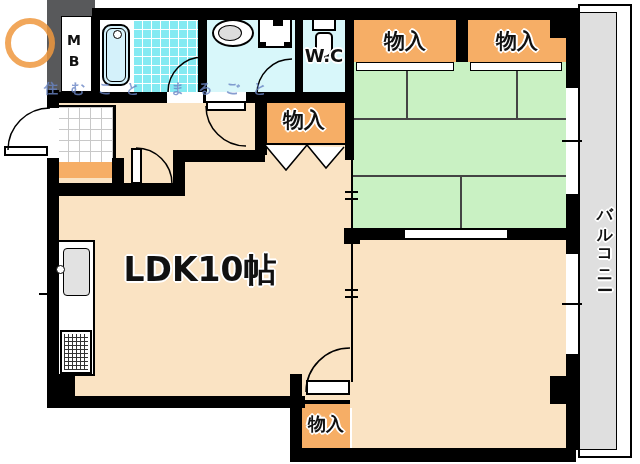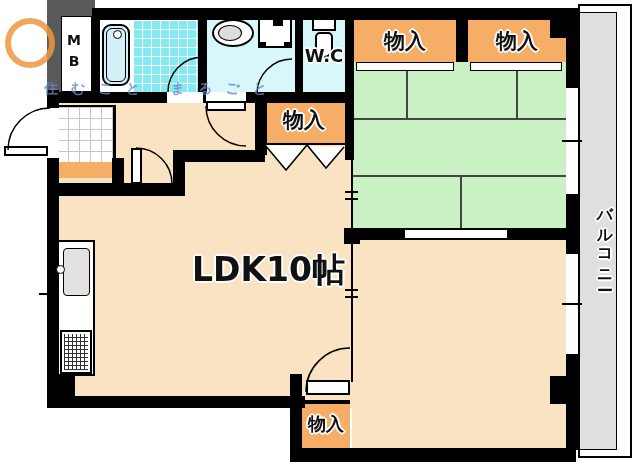--- a/index.html
+++ b/index.html
@@ -152,21 +152,21 @@
     <path d="M306,392 A44,44 0 0 1 350,348" fill="none" stroke="#000" stroke-width="1.5"></path>
     <polyline points="265,145 286,170 307,145 326,168 344,147" fill="#fff" stroke="#000" stroke-width="1.5"></polyline>
   </svg>
 
   <div class="lbl" style="left:66px;top:30px;width:16px;font-size:14px;word-break:break-all;white-space:normal;line-height:1.5;">MB</div>
   <div class="lbl" style="left:301px;top:46px;width:46px;font-size:18px;">W.C</div>
   <div class="lbl" style="left:352px;top:30px;width:106px;font-size:21px;">物入</div>
   <div class="lbl" style="left:468px;top:30px;width:98px;font-size:21px;">物入</div>
   <div class="lbl" style="left:263px;top:109px;width:82px;font-size:21px;">物入</div>
   <div class="lbl" style="left:300px;top:414px;width:52px;font-size:18px;">物入</div>
-  <div class="lbl" style="left:55px;top:252px;width:290px;font-size:33px;text-align:right;">LDK10帖</div>
+  <div class="lbl" style="left:55px;top:252px;width:290px;font-size:33px;">LDK10帖</div>
   <div class="lbl vtext" style="left:584px;top:170px;width:30px;height:140px;font-size:16px;">バルコニー</div>
 
   <div id="wm-brand">
     <span class="ring">の</span>
   </div>
   <div id="wm-tag">住むこと まるごと</div>
 
 </div>
 
 </body></html>

